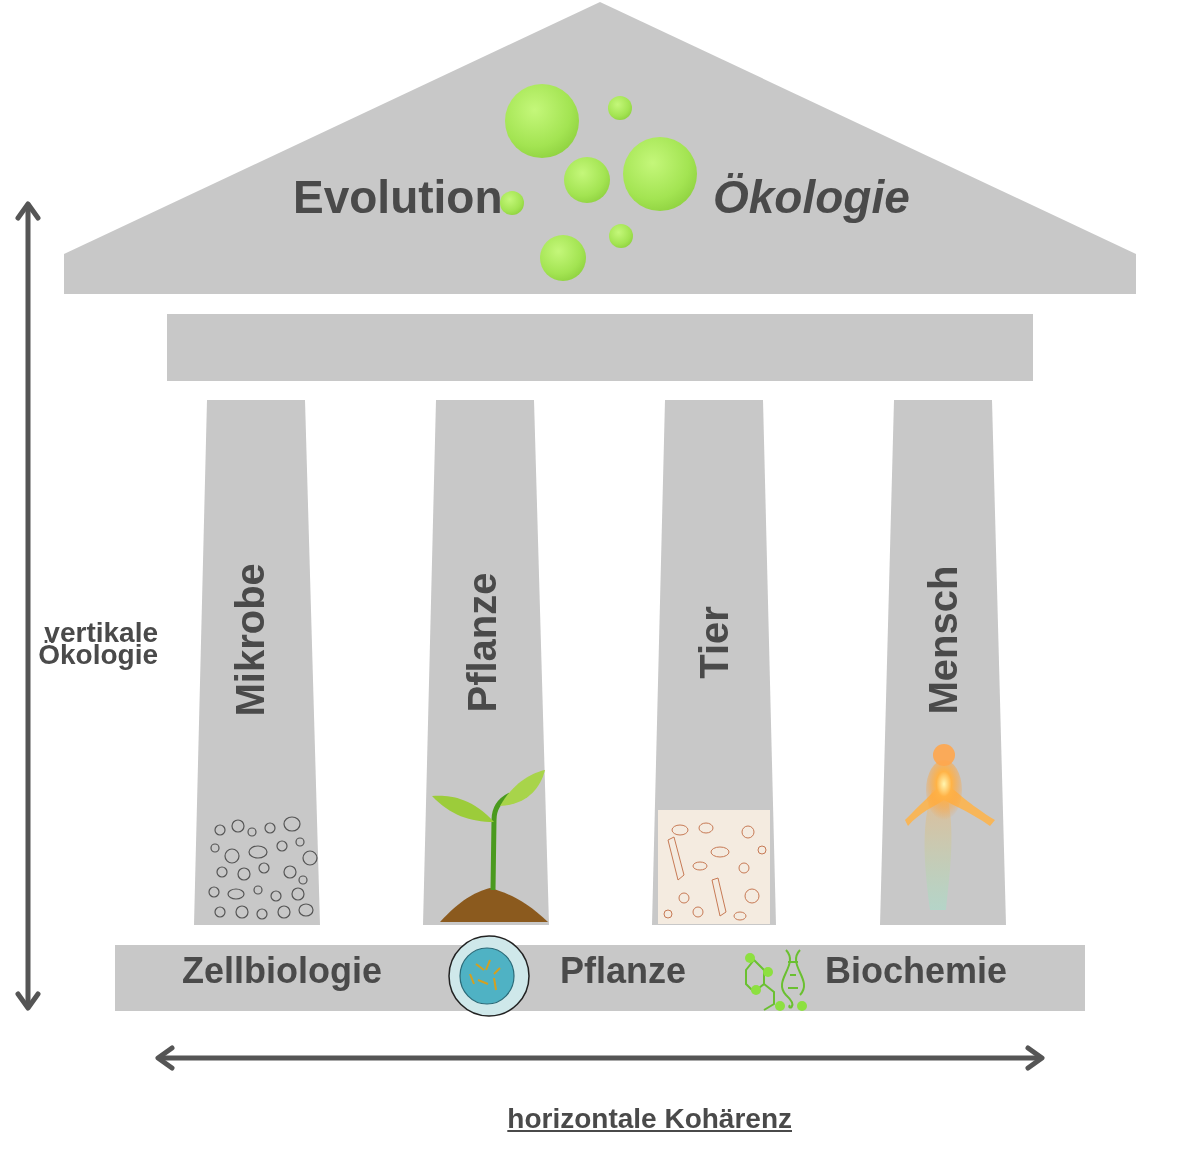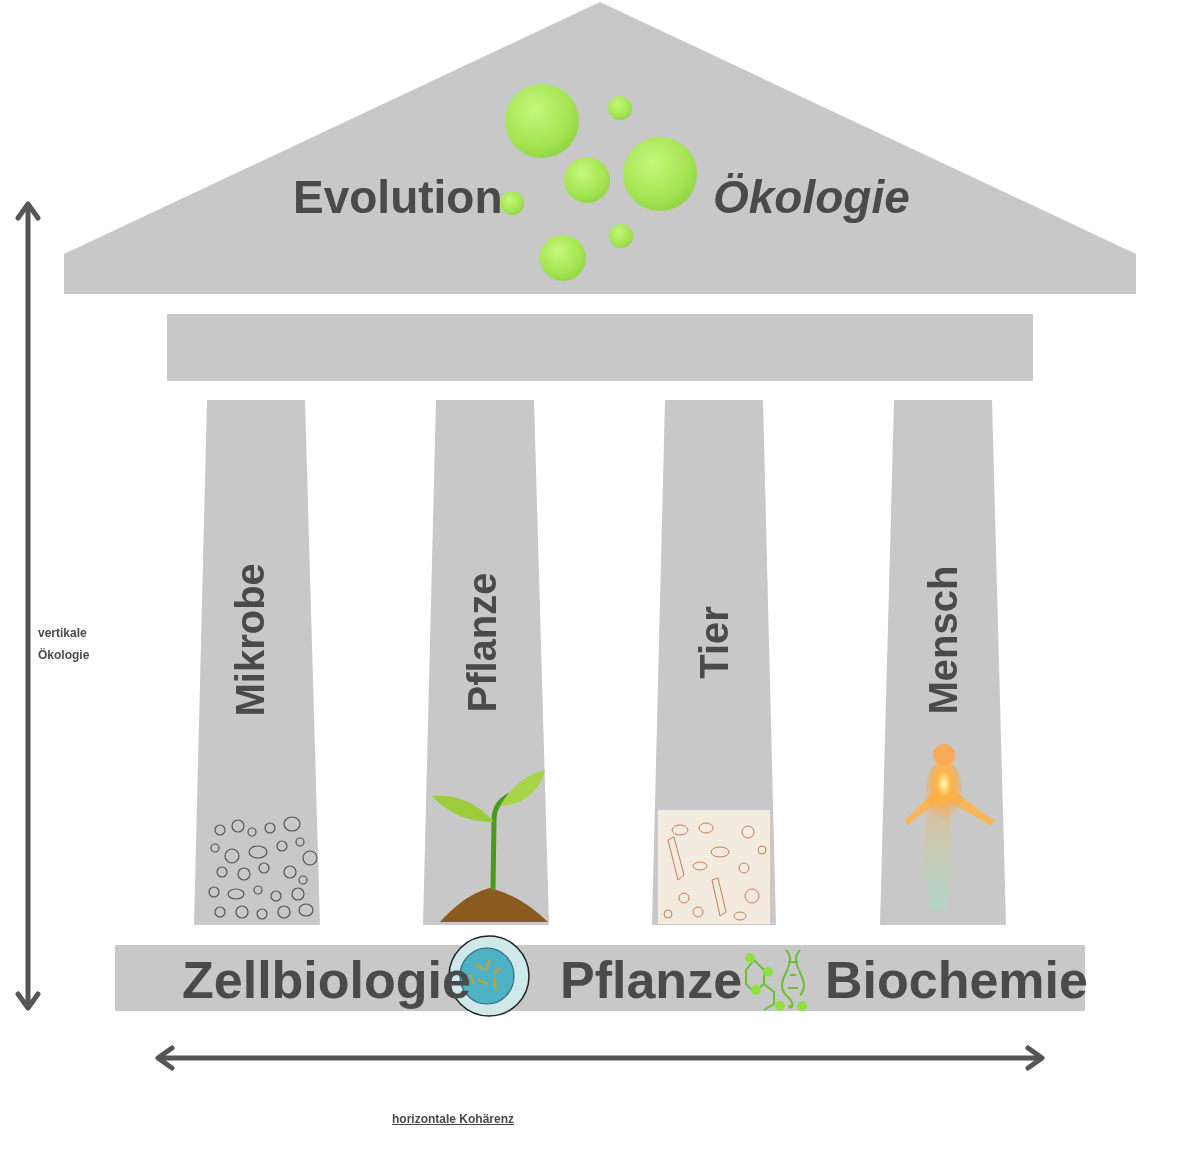--- a/index.html
+++ b/index.html
@@ -2,22 +2,22 @@
 <html><head>
   <meta charset="utf-8">
   <style>
     html, body { margin: 0; padding: 0; background: #ffffff; }
     body { width: 1200px; height: 1149px; position: relative; overflow: hidden;
            font-family: "Liberation Sans", "DejaVu Sans", sans-serif; }
     .layer { position: absolute; left: 0; top: 0; width: 1200px; height: 1149px; }
     .label { position: absolute; color: #4a4a4a; font-weight: bold; white-space: nowrap; }
     .roof-label { font-size: 46px; top: 170px; }
     .col-label { font-size: 40px; transform: rotate(-90deg); transform-origin: center center; }
-    .base-label { font-size: 52px; top: 950px; }
-    .axis-label { font-size: 12px; line-height: 22px; text-align: left; }
+    .base-label { font-size: 36px; top: 950px; }
+    .axis-label { font-size: 28px; line-height: 22px; text-align: right; }
   </style>
 </head>
 <body>
 
 <svg class="layer" width="1200" height="1149" viewBox="0 0 1200 1149">
   <defs>
     <radialGradient id="bubbleGrad" cx="40%" cy="35%" r="70%">
       <stop offset="0%" stop-color="#c4f77a"></stop>
       <stop offset="70%" stop-color="#a3e452"></stop>
       <stop offset="100%" stop-color="#8fd240"></stop>

